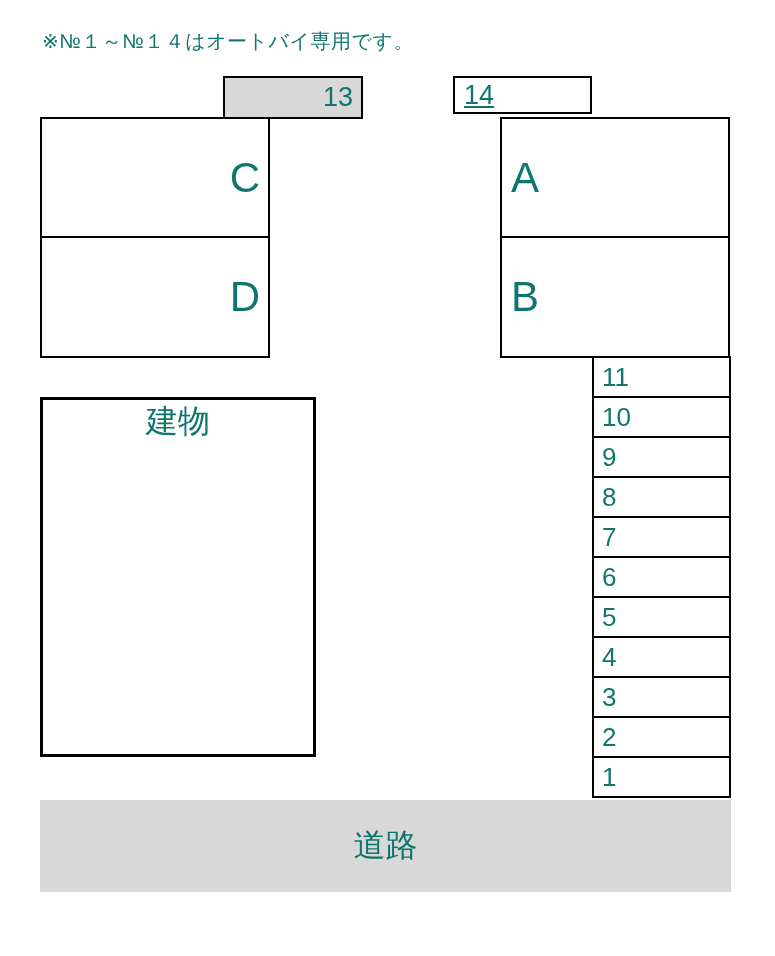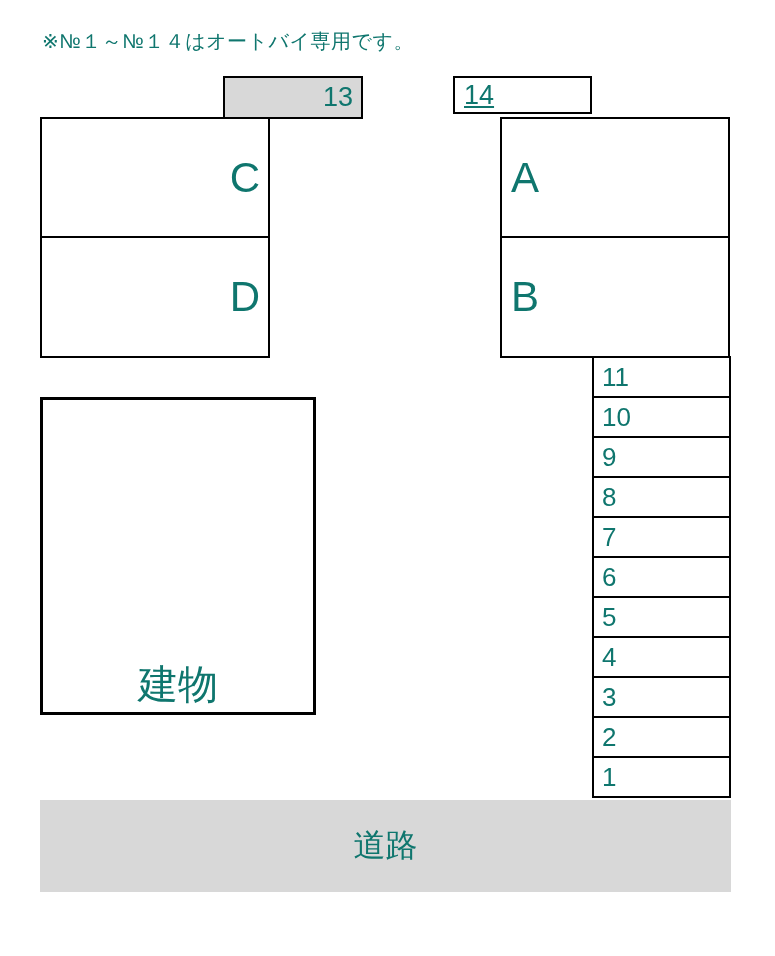--- a/index.html
+++ b/index.html
@@ -58,28 +58,28 @@
     padding-left: 8px;
     font-size: 26px;
   }
   .spot-row:first-child { margin-top: 0; }
 
   .building {
     position: absolute;
     left: 40px;
     top: 397px;
     width: 276px;
-    height: 318px;
+    height: 360px;
     box-sizing: border-box;
     border: 3px solid #000000;
     background: #ffffff;
     display: flex;
-    align-items: flex-end;
+    align-items: flex-start;
     justify-content: center;
-    font-size: 40px;
+    font-size: 32px;
   }
   .road {
     position: absolute;
     left: 40px;
     top: 800px;
     width: 691px;
     height: 92px;
     background: #d8d8d8;
     display: flex;
     align-items: center;

